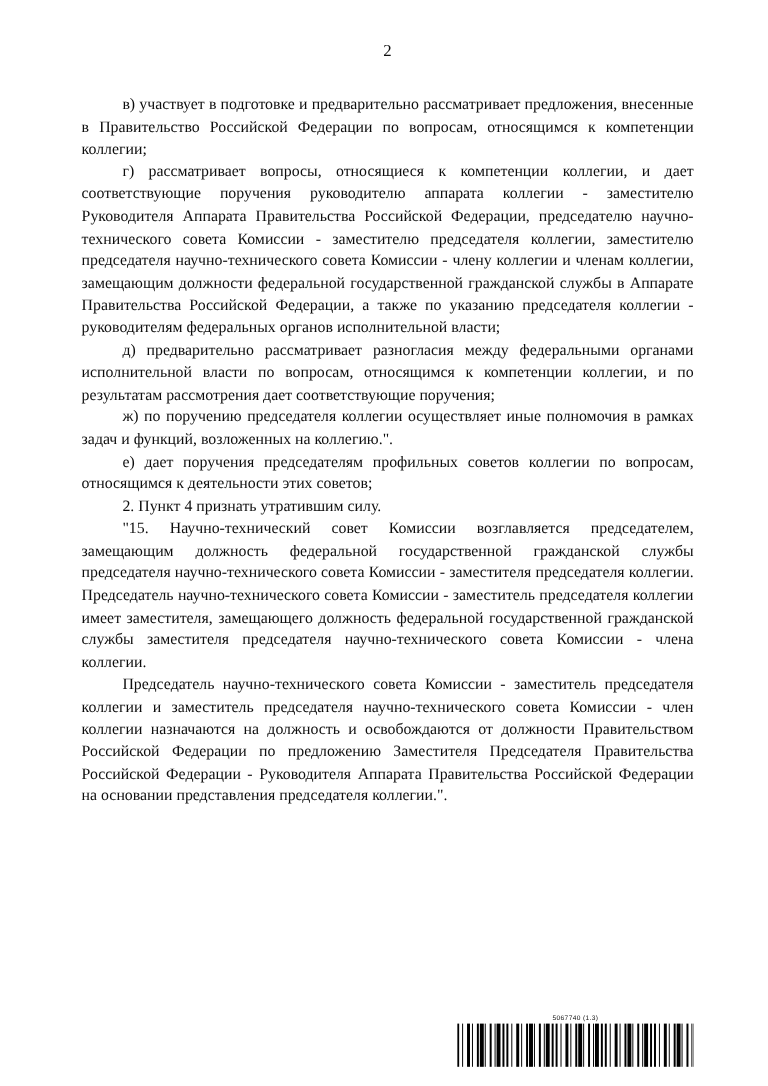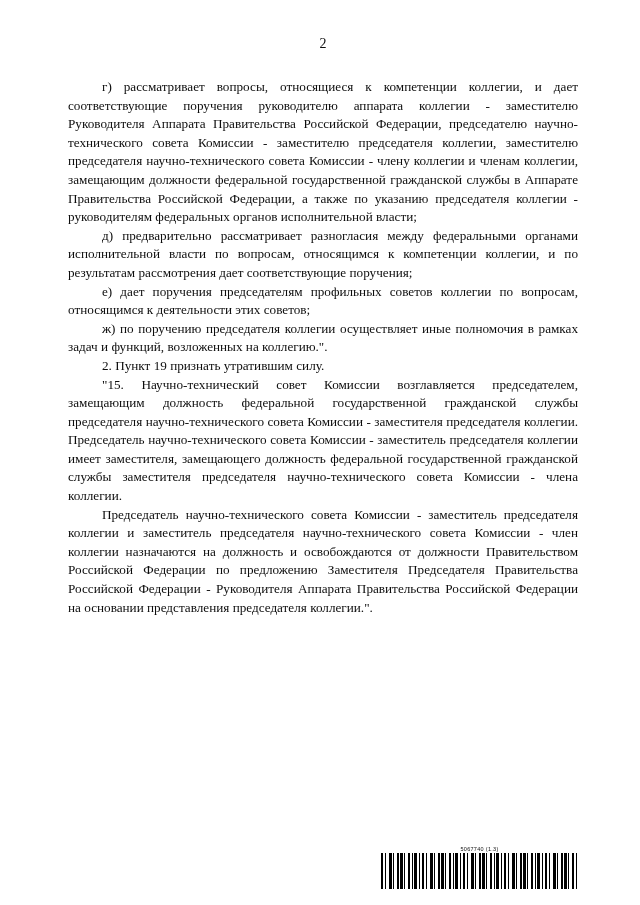--- a/index.html
+++ b/index.html
@@ -77,25 +77,26 @@
   }
 </style>
 </head>
 <body>
 
 <div class="page">
 
   <div class="page-number">2</div>
 
   <div class="doc-body">
+    <p class="para">в) участвует в подготовке и предварительно рассматривает предложения, внесенные в Правительство Российской Федерации по вопросам, относящимся к компетенции коллегии;</p>
     <p class="para">г) рассматривает вопросы, относящиеся к компетенции коллегии, и дает соответствующие поручения руководителю аппарата коллегии - заместителю Руководителя Аппарата Правительства Российской Федерации, председателю научно-технического совета Комиссии - заместителю председателя коллегии, заместителю председателя научно-технического совета Комиссии - члену коллегии и членам коллегии, замещающим должности федеральной государственной гражданской службы в Аппарате Правительства Российской Федерации, а также по указанию председателя коллегии - руководителям федеральных органов исполнительной власти;</p>
     <p class="para">д) предварительно рассматривает разногласия между федеральными органами исполнительной власти по вопросам, относящимся к компетенции коллегии, и по результатам рассмотрения дает соответствующие поручения;</p>
+    <p class="para">ж) по поручению председателя коллегии осуществляет иные полномочия в рамках задач и функций, возложенных на коллегию.".</p>
     <p class="para">е) дает поручения председателям профильных советов коллегии по вопросам, относящимся к деятельности этих советов;</p>
-    <p class="para">ж) по поручению председателя коллегии осуществляет иные полномочия в рамках задач и функций, возложенных на коллегию.".</p>
-    <p class="para">2. Пункт 19 признать утратившим силу.</p>
+    <p class="para">2. Пункт 4 признать утратившим силу.</p>
     <p class="para">"15. Научно-технический совет Комиссии возглавляется председателем, замещающим должность федеральной государственной гражданской службы председателя научно-технического совета Комиссии - заместителя председателя коллегии. Председатель научно-технического совета Комиссии - заместитель председателя коллегии имеет заместителя, замещающего должность федеральной государственной гражданской службы заместителя председателя научно-технического совета Комиссии - члена коллегии.</p>
     <p class="para">Председатель научно-технического совета Комиссии - заместитель председателя коллегии и заместитель председателя научно-технического совета Комиссии - член коллегии назначаются на должность и освобождаются от должности Правительством Российской Федерации по предложению Заместителя Председателя Правительства Российской Федерации - Руководителя Аппарата Правительства Российской Федерации на основании представления председателя коллегии.".</p>
   </div>
 
   <div class="barcode-wrap">
     <div class="barcode-label">5067740 (1.3)</div>
     <div class="barcode"></div>
   </div>
 
 </div>

